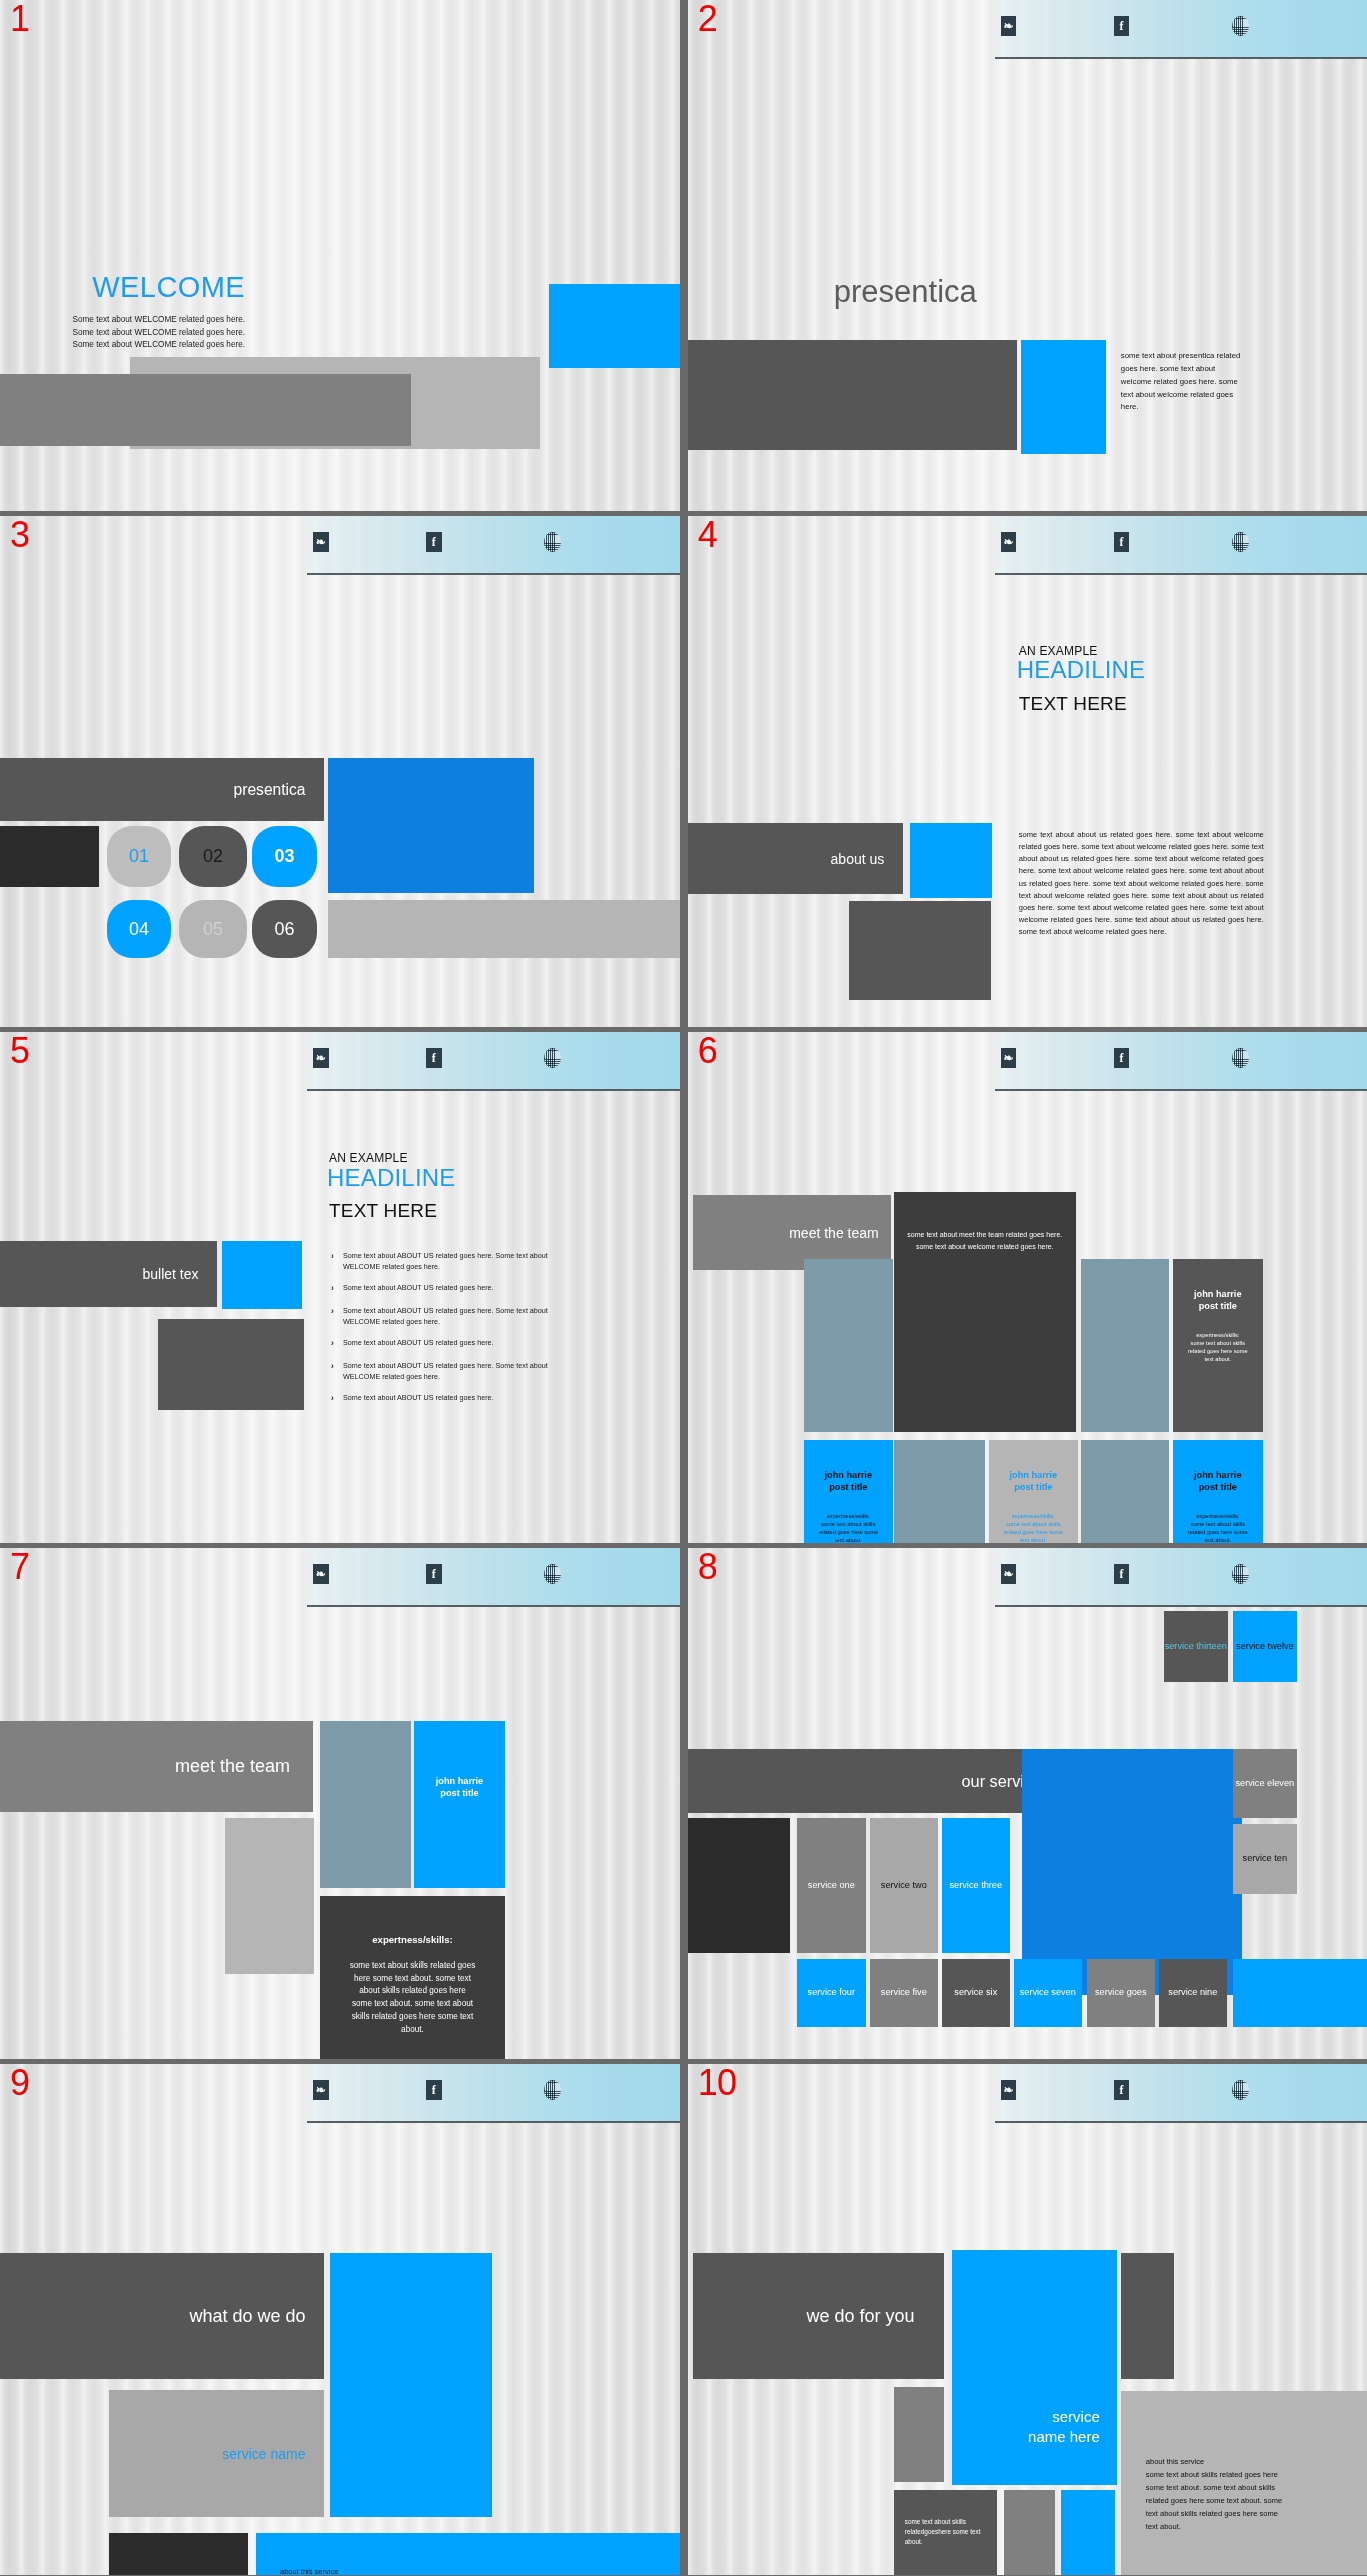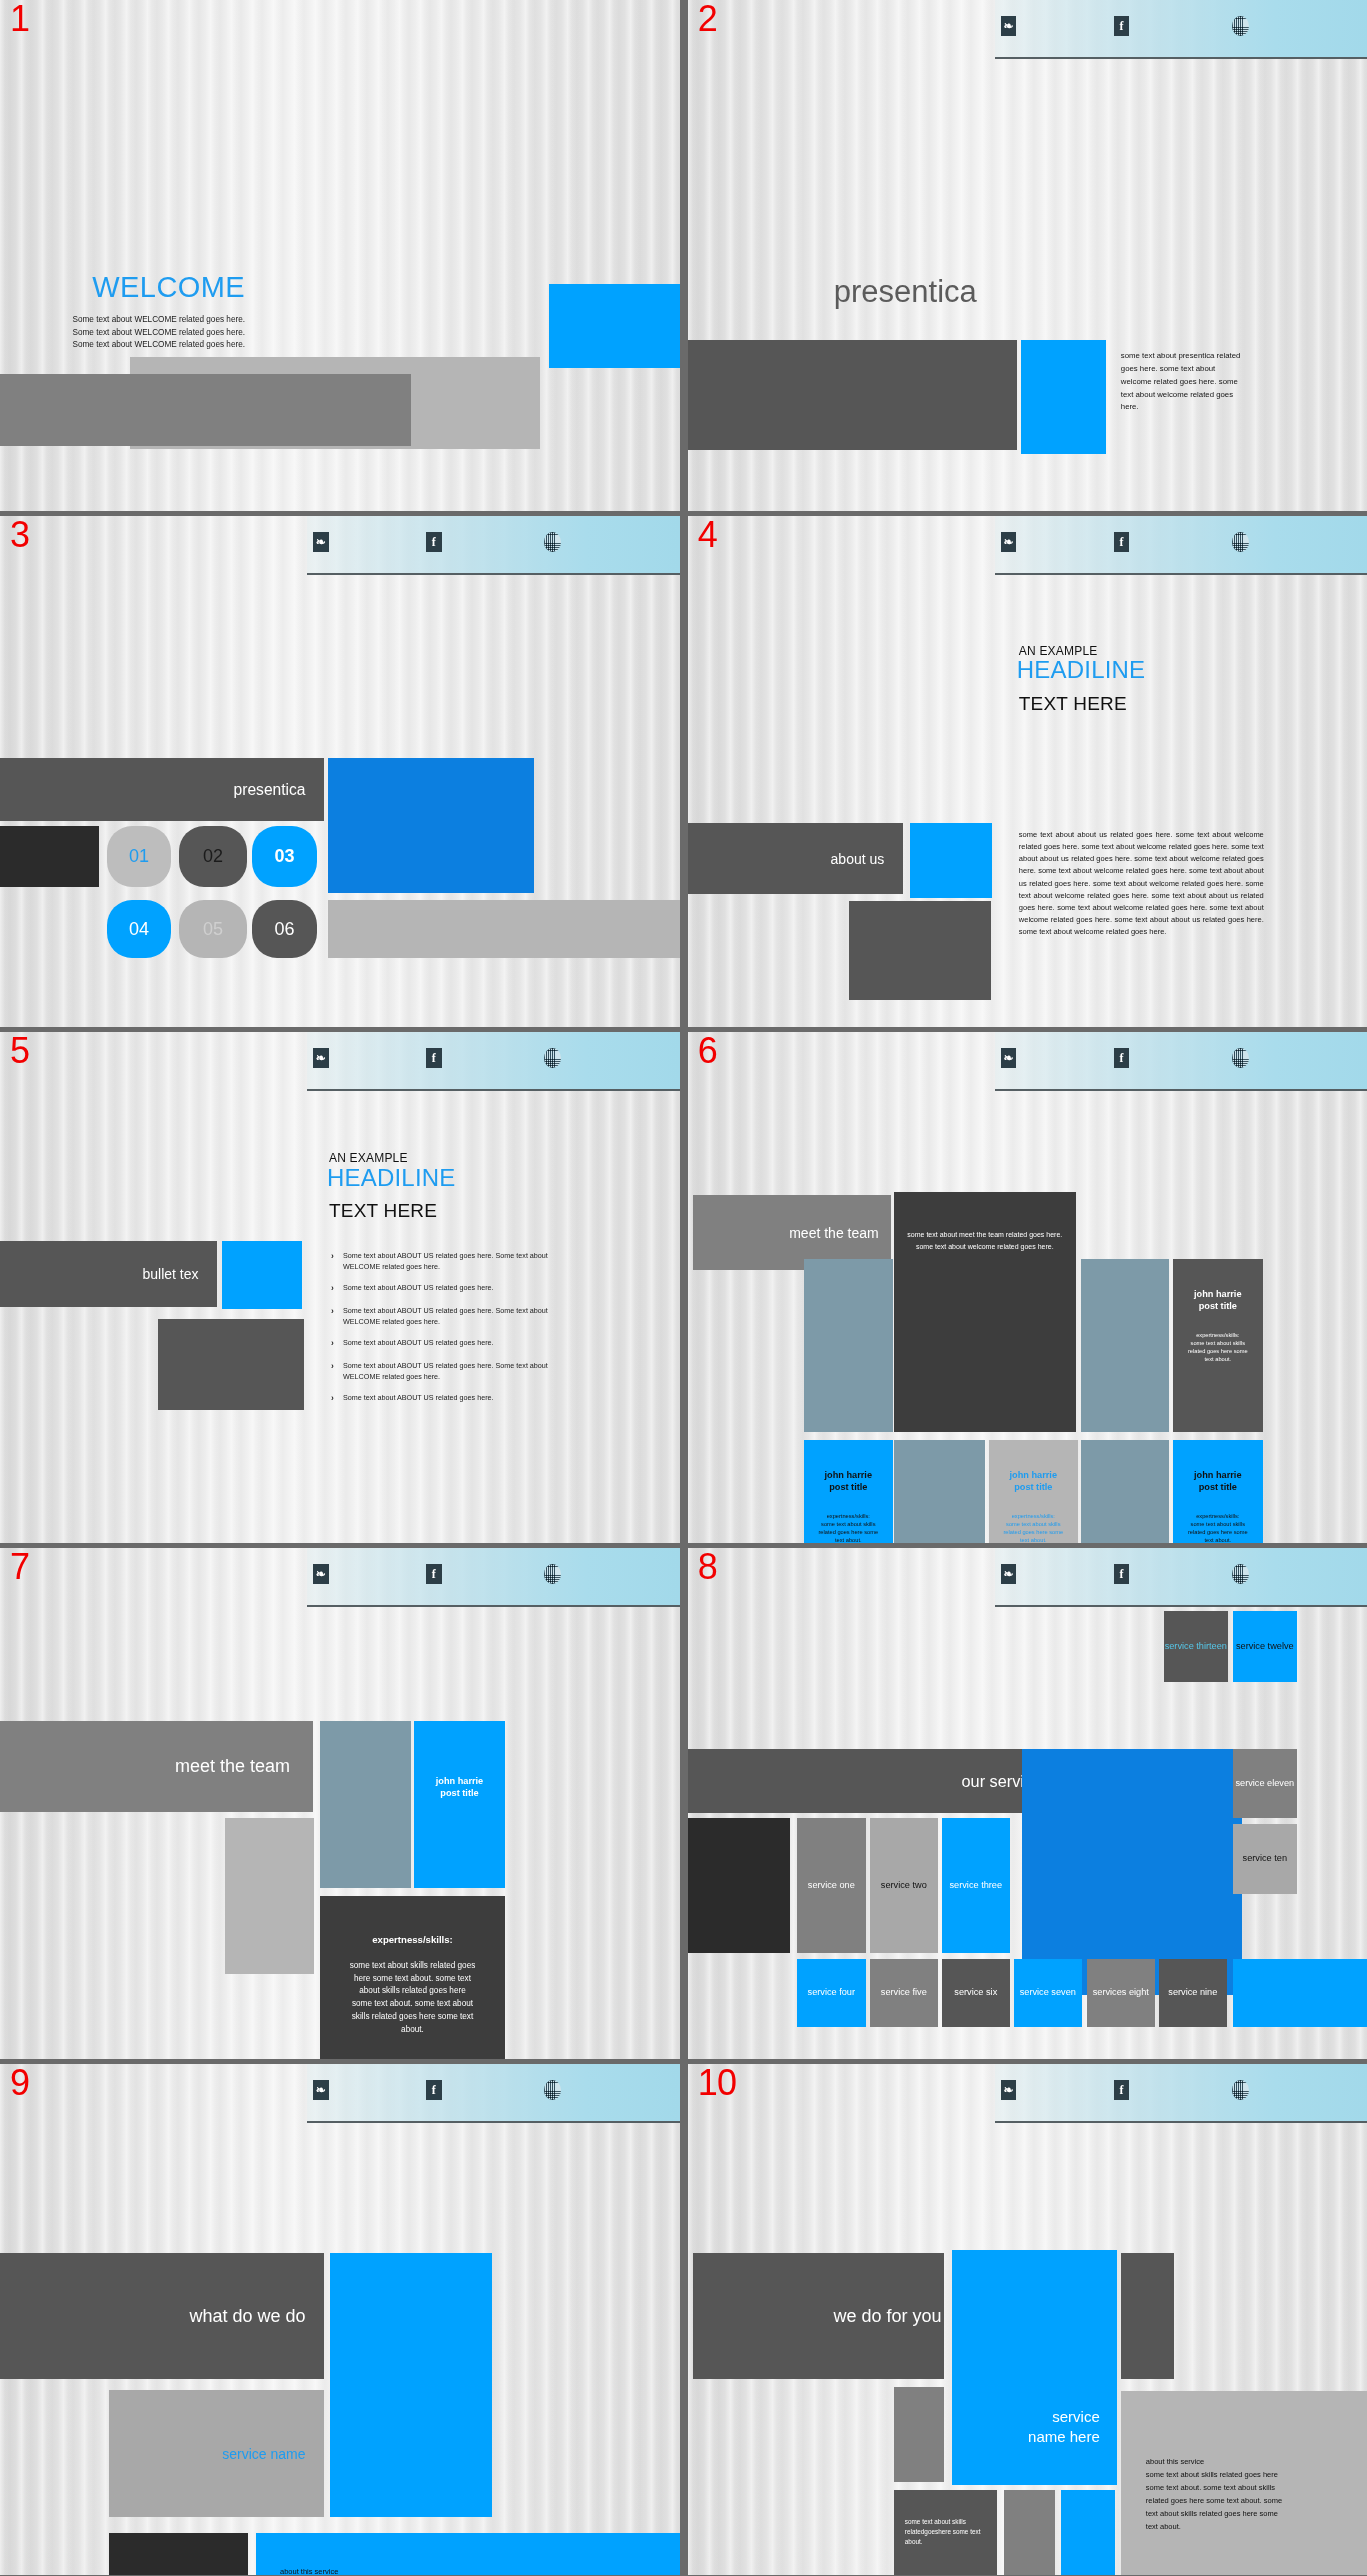--- a/index.html
+++ b/index.html
@@ -401,21 +401,21 @@
     <div class="bk svc" id="s8s9" style="left: 545px; top: 276px; width: 64px; height: 70px; background: rgb(168, 168, 168); color: rgb(17, 17, 17);">service ten</div>
 
     <div class="bk svc" id="s8s0" style="left: 109px; top: 270px; width: 69px; height: 135px; background: rgb(128, 128, 128); color: rgb(255, 255, 255);">service one</div>
     <div class="bk svc" id="s8s1" style="left: 182px; top: 270px; width: 68px; height: 135px; background: rgb(168, 168, 168); color: rgb(17, 17, 17);">service two</div>
     <div class="bk svc" id="s8s2" style="left: 254px; top: 270px; width: 68px; height: 135px; background: rgb(0, 162, 255); color: rgb(255, 255, 255);">service three</div>
 
     <div class="bk svc" id="s8s3" style="left: 109px; top: 411px; width: 69px; height: 68px; background: rgb(0, 162, 255); color: rgb(255, 255, 255);">service four</div>
     <div class="bk svc" id="s8s4" style="left: 182px; top: 411px; width: 68px; height: 68px; background: rgb(128, 128, 128); color: rgb(255, 255, 255);">service five</div>
     <div class="bk svc" id="s8s5" style="left: 254px; top: 411px; width: 68px; height: 68px; background: rgb(86, 86, 86); color: rgb(255, 255, 255);">service six</div>
     <div class="bk svc" id="s8s6" style="left: 326px; top: 411px; width: 68px; height: 68px; background: rgb(0, 162, 255); color: rgb(255, 255, 255);">service seven</div>
-    <div class="bk svc" id="s8s7" style="left: 399px; top: 411px; width: 68px; height: 68px; background: rgb(128, 128, 128); color: rgb(255, 255, 255);">services eight</div>
+    <div class="bk svc" id="s8s7" style="left: 399px; top: 411px; width: 68px; height: 68px; background: rgb(128, 128, 128); color: rgb(255, 255, 255);">service goes</div>
     <div class="bk svc" id="s8s8" style="left: 471px; top: 411px; width: 68px; height: 68px; background: rgb(86, 86, 86); color: rgb(255, 255, 255);">service nine</div>
 
     <div class="bk c-blue" style="left:545px;top:411px;width:135px;height:68px;"></div>
   </div>
 
   <div class="slide">
     <div class="snum">9</div>
 
     <div class="hdr">
       <div class="band"></div>
@@ -460,21 +460,21 @@
           <div class="ico-sq">❧</div>
         </div>
       <div class="ico" style="left:426px;">
           <div class="ico-sq">f</div>
         </div>
       <div class="ico" style="left:544px;">
           <div class="globe"></div>
         </div>
     </div>
 
-    <div class="bk c-dgray lbl" style="left:5.7px;top:189px;width:251px;height:126px;font-size:18px;padding-right:3px;">
+    <div class="bk c-dgray lbl" style="left:5.7px;top:189px;width:251px;height:126px;font-size:18px;padding-right:30px;">
       <span>we do for you</span>
     </div>
 
     <div class="bk c-blue" style="left:264px;top:186px;width:165px;height:235px;"></div>
     <div class="txt" style="left:284px;top:343px;width:128px;text-align:right;font-size:15px;line-height:1.35;color:#fff;">
       <div>service</div>
       <div>name here</div>
     </div>
 
     <div class="bk c-dgray" style="left:433px;top:189px;width:53px;height:126px;"></div>

